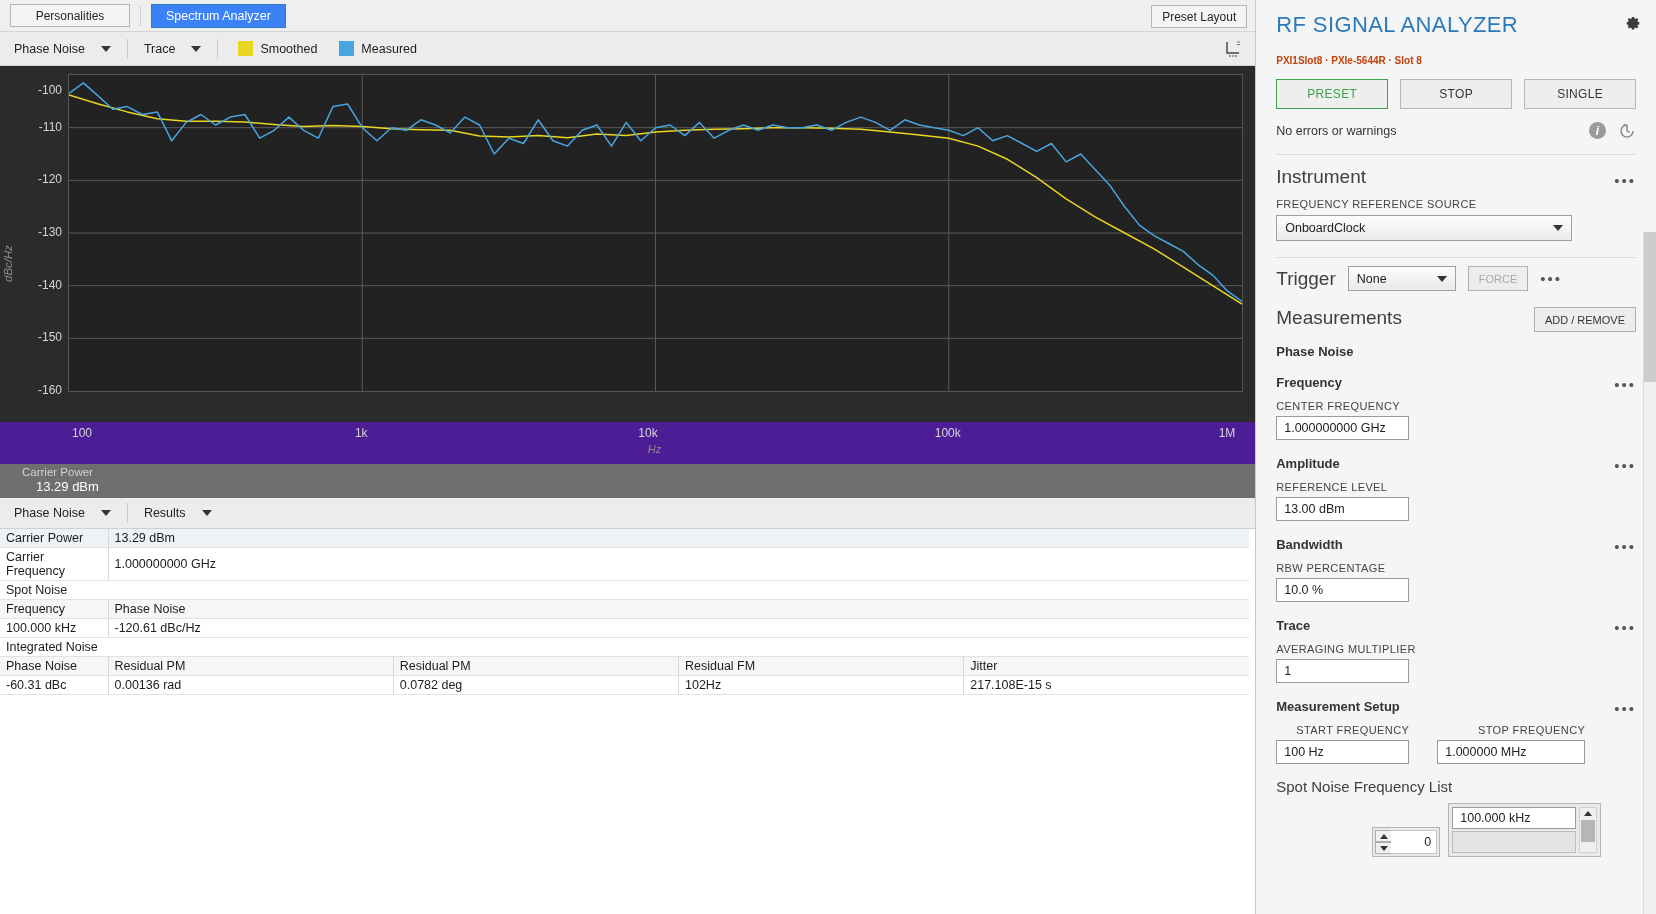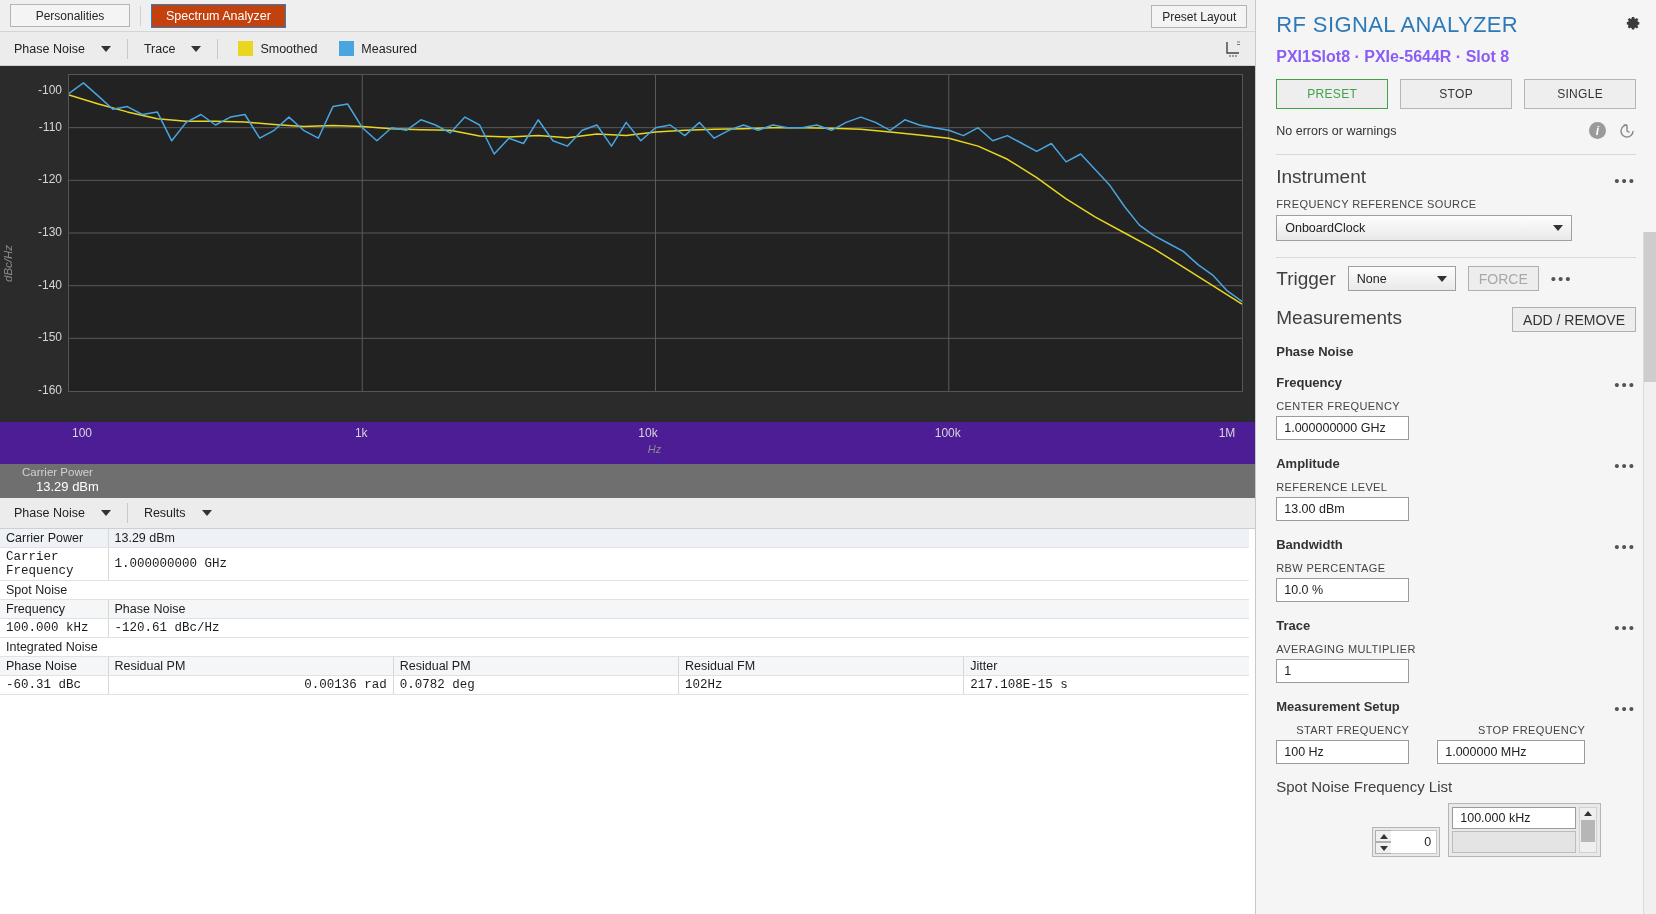--- a/index.html
+++ b/index.html
@@ -14,21 +14,21 @@
   
   .left{width:1256px;height:914px;background:#ffffff;position:relative;display:flex;flex-direction:column;}
 
   .topbar{height:31px;background:#efefef;border-bottom:1px solid #d4d4d4;display:flex;align-items:center;padding:0 10px;position:relative;flex:0 0 31px;}
   .btn-personalities{
     height:21px;min-width:98px;padding:0 10px;background:#f4f4f4;border:1px solid #b4b4b4;
     font-size:12px;color:#262626;display:flex;align-items:center;justify-content:center;cursor:pointer;
   }
   .topbar-sep{width:1px;height:20px;background:#cfcfcf;margin:0 10px;}
   .btn-spectrum{
-    height:22px;padding:0 14px;background:#c2410c;color:#ffffff;font-size:12.5px;
+    height:22px;padding:0 14px;background:#3b82f6;color:#ffffff;font-size:12.5px;
     display:flex;align-items:center;justify-content:center;cursor:pointer;border:1px solid #2f7cc0;
   }
   .btn-presetlayout{
     position:absolute;right:8px;top:5px;height:21px;padding:0 10px;background:#f4f4f4;border:1px solid #b4b4b4;
     font-size:12px;color:#262626;display:flex;align-items:center;justify-content:center;cursor:pointer;
   }
 
   .chartbar{height:33px;background:#ececec;border-bottom:1px solid #d0d0d0;display:flex;align-items:center;padding:0 10px;position:relative;flex:0 0 33px;}
   .dd{display:flex;align-items:center;gap:16px;font-size:12.5px;color:#222;cursor:pointer;padding:2px 4px;}
   .caret{width:0;height:0;border-left:5px solid transparent;border-right:5px solid transparent;border-top:6px solid #333;}
@@ -54,31 +54,31 @@
   .carrierband .lbl{font-size:11.5px;color:#d2d2d2;line-height:13px;}
   .carrierband .val{font-size:13px;color:#ffffff;line-height:16px;padding-left:14px;}
 
   .resultsbar{height:30px;background:#ececec;border-bottom:1px solid #cfcfcf;display:flex;align-items:center;padding:0 10px;flex:0 0 30px;}
 
   .tables{flex:1 1 auto;background:#ffffff;overflow:hidden;}
   table.res{border-collapse:collapse;width:1249px;table-layout:fixed;}
   table.res td,table.res th{font-size:12.5px;color:#1c1c1c;padding:2px 6px;text-align:left;font-weight:normal;
     border-bottom:1px solid #e2e2e2;height:17px;box-sizing:border-box;}
   .rowalt{background:#eef2f6;}
-  .rowwhite{background:#ffffff;font-family:Liberation Mono, monospace;}
+  .rowwhite{background:#ffffff;}
   .sectionrow td{font-weight:bold;background:#ffffff;}
   .vdiv{border-right:1px solid #d8d8d8;}
   .hdrrow td{background:#f4f6f8;}
 
   
   .right{width:400px;height:914px;background:#f5f5f5;border-left:1px solid #c8c8c8;position:relative;overflow:hidden;}
   .rp{padding:0 20px;}
   .apptitle{font-size:22px;color:#2e7ab8;letter-spacing:.4px;padding-top:12px;font-weight:400;}
   .gear{position:absolute;right:14px;top:14px;width:20px;height:20px;cursor:pointer;}
-  .subtitle{font-size:16px;font-weight:bold;color:#8b5cf6;margin-top:10px;}
+  .subtitle{font-size:10px;font-weight:bold;color:#c2410c;margin-top:17px;}
   .ctlrow{display:flex;gap:12px;margin-top:13px;}
   .bigbtn{flex:1;height:28px;border:1px solid #b6b6b6;background:#eeeeee;font-size:12px;color:#333;
     display:flex;align-items:center;justify-content:center;cursor:pointer;letter-spacing:.3px;}
   .bigbtn.preset{border:1px solid #3fa34a;color:#3fa34a;}
   .statusrow{display:flex;align-items:center;margin-top:13px;font-size:12.5px;color:#333;}
   .statusicons{margin-left:auto;display:flex;gap:12px;}
   .circ-i{width:17px;height:17px;border-radius:50%;background:#9a9a9a;color:#fff;font-size:12px;font-weight:bold;
     display:flex;align-items:center;justify-content:center;font-style:italic;cursor:pointer;}
 
   .divider{height:1px;background:#d9d9d9;margin:14px 0 0 0;}
@@ -86,21 +86,21 @@
   .sect-bold{font-size:13px;font-weight:bold;color:#333;margin-top:16px;}
   .dots{color:#555;font-size:15px;letter-spacing:2px;cursor:pointer;line-height:10px;}
   .rowflex{display:flex;align-items:center;gap:12px;}
   .spacer{flex:1;}
   .caption{font-size:11px;color:#444;letter-spacing:.4px;margin-top:10px;}
   .field{height:24px;border:1px solid #9b9b9b;background:#ffffff;font-size:12.5px;color:#222;
     display:flex;align-items:center;padding:0 7px;box-sizing:border-box;width:133px;margin-top:4px;cursor:text;}
   .selectbox{height:24px;border:1px solid #a0a0a0;background:linear-gradient(#fdfdfd,#e9e9e9);
     display:flex;align-items:center;padding:0 8px;font-size:12.5px;color:#222;margin-top:5px;cursor:pointer;}
   .selectbox .caret{margin-left:auto;}
-  .smallbtn{height:23px;border:1px solid #b0b0b0;background:#ededed;font-size:14px;color:#333;
+  .smallbtn{height:23px;border:1px solid #b0b0b0;background:#ededed;font-size:11px;color:#333;
     display:flex;align-items:center;justify-content:center;padding:0 10px;cursor:pointer;}
   .smallbtn.dim{color:#a8a8a8;}
   .trigrow{display:flex;align-items:center;gap:12px;margin-top:8px;}
   .trigsel{width:90px;height:23px;border:1px solid #a0a0a0;background:linear-gradient(#fdfdfd,#e9e9e9);
     display:flex;align-items:center;padding:0 8px;font-size:12.5px;color:#222;cursor:pointer;}
   .twocol{display:flex;gap:28px;text-align:right;}
   .col{display:flex;flex-direction:column;}
   .field.wide{width:148px;}
   .spotrow{display:flex;align-items:flex-end;gap:8px;margin-top:8px;padding-left:96px;}
   .spinbox{display:flex;border:1px solid #b5b5b5;background:#e9e9e9;height:30px;box-sizing:border-box;padding:2px;}
@@ -245,21 +245,21 @@
             </tr>
             <tr class="hdrrow">
               <td class="vdiv" style="width: 76px;">Phase Noise</td>
               <td class="vdiv" style="width: 68px;">Residual PM</td>
               <td class="vdiv" style="width: 72px;">Residual PM</td>
               <td class="vdiv" style="width: 72px;">Residual FM</td>
               <td>Jitter</td>
             </tr>
             <tr class="rowwhite">
               <td class="vdiv" style="width: 76px;">-60.31 dBc</td>
-              <td class="vdiv" style="width: 68px; text-align: right;">0.00136 rad</td>
+              <td class="vdiv" style="width: 68px;">0.00136 rad</td>
               <td class="vdiv" style="width: 72px;">0.0782 deg</td>
               <td class="vdiv" style="width: 72px;">102Hz</td>
               <td>217.108E-15 s</td>
             </tr>
           </tbody>
       </table>
     </div>
   </div>
 
   <div class="right">

